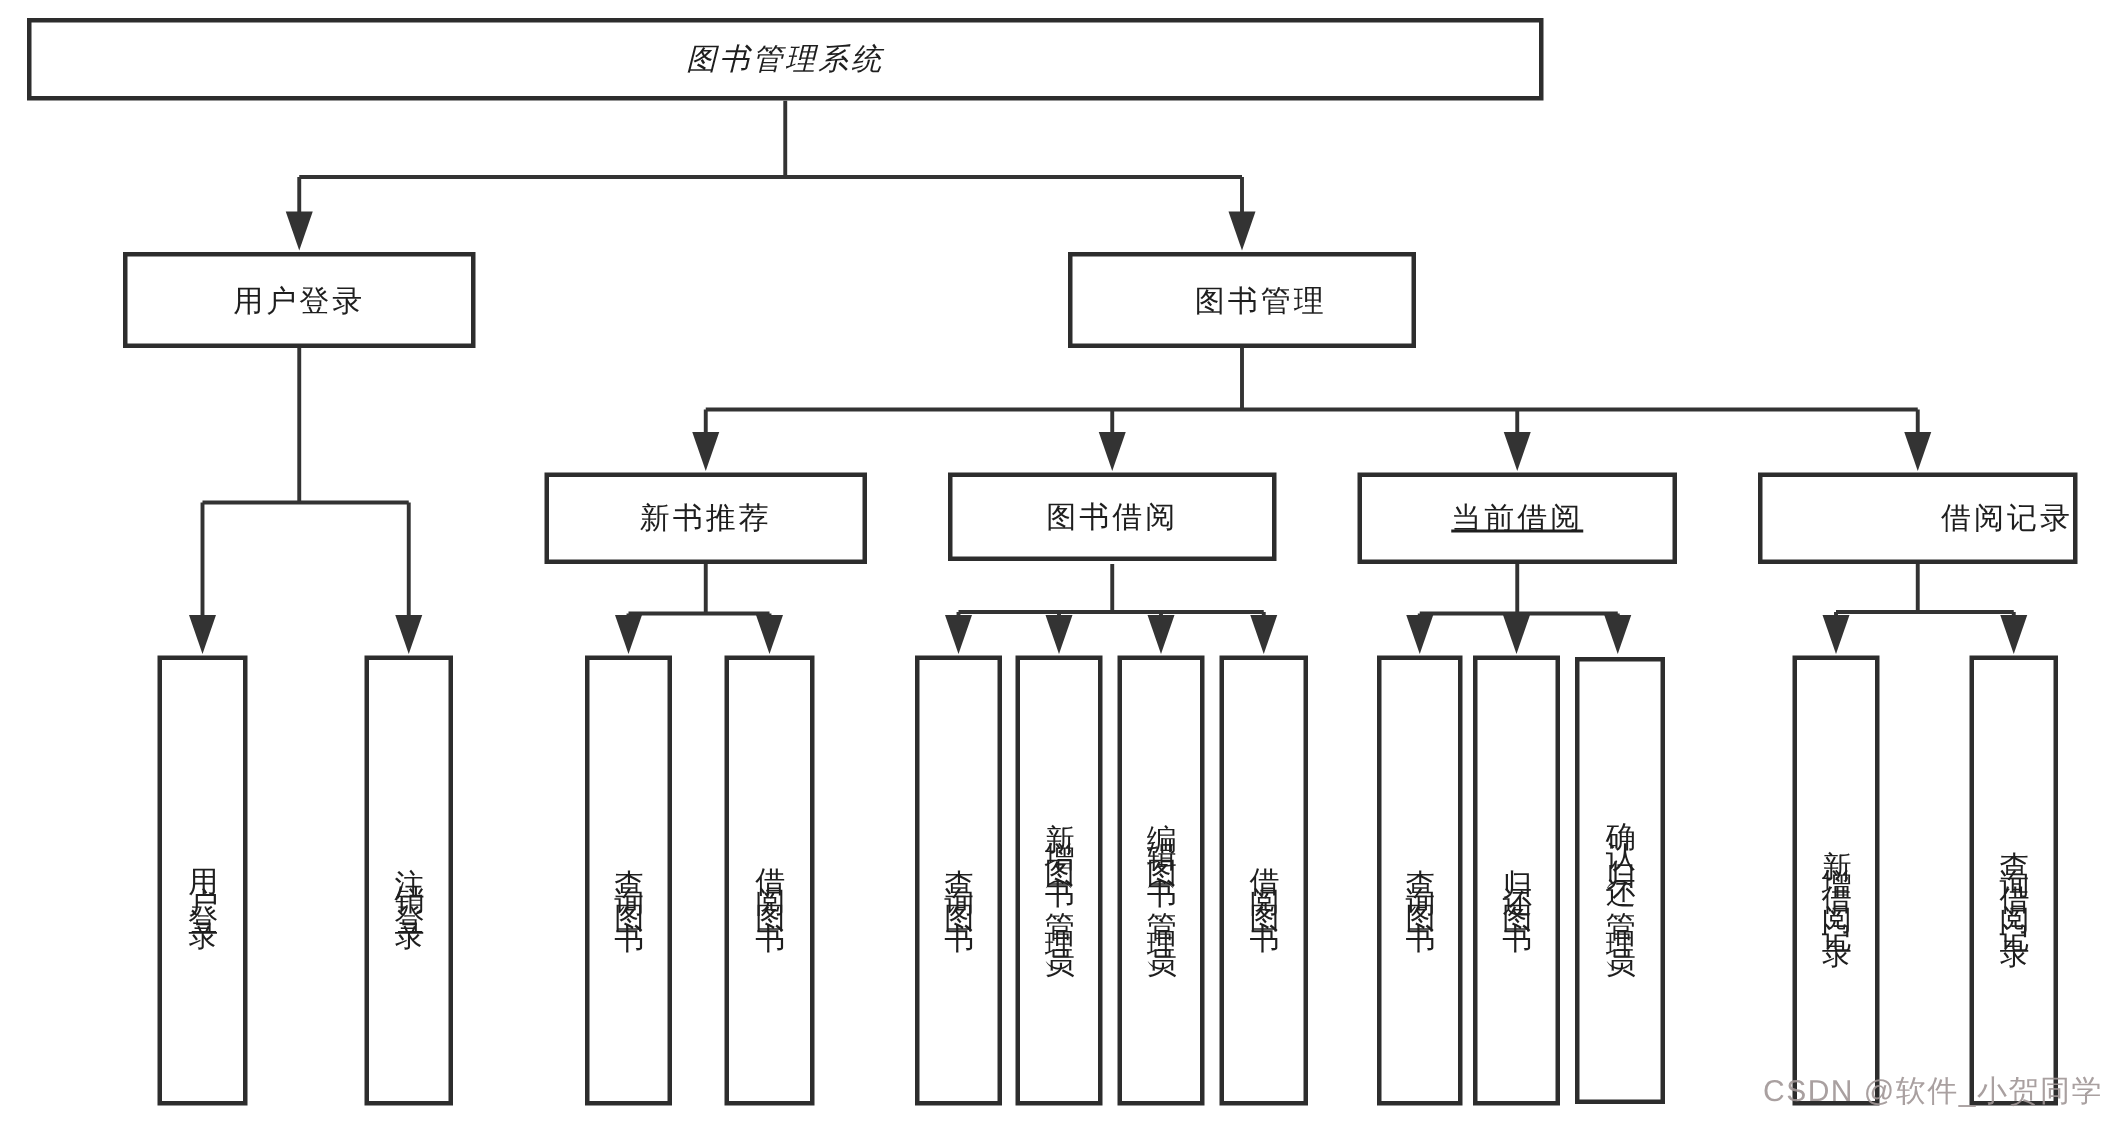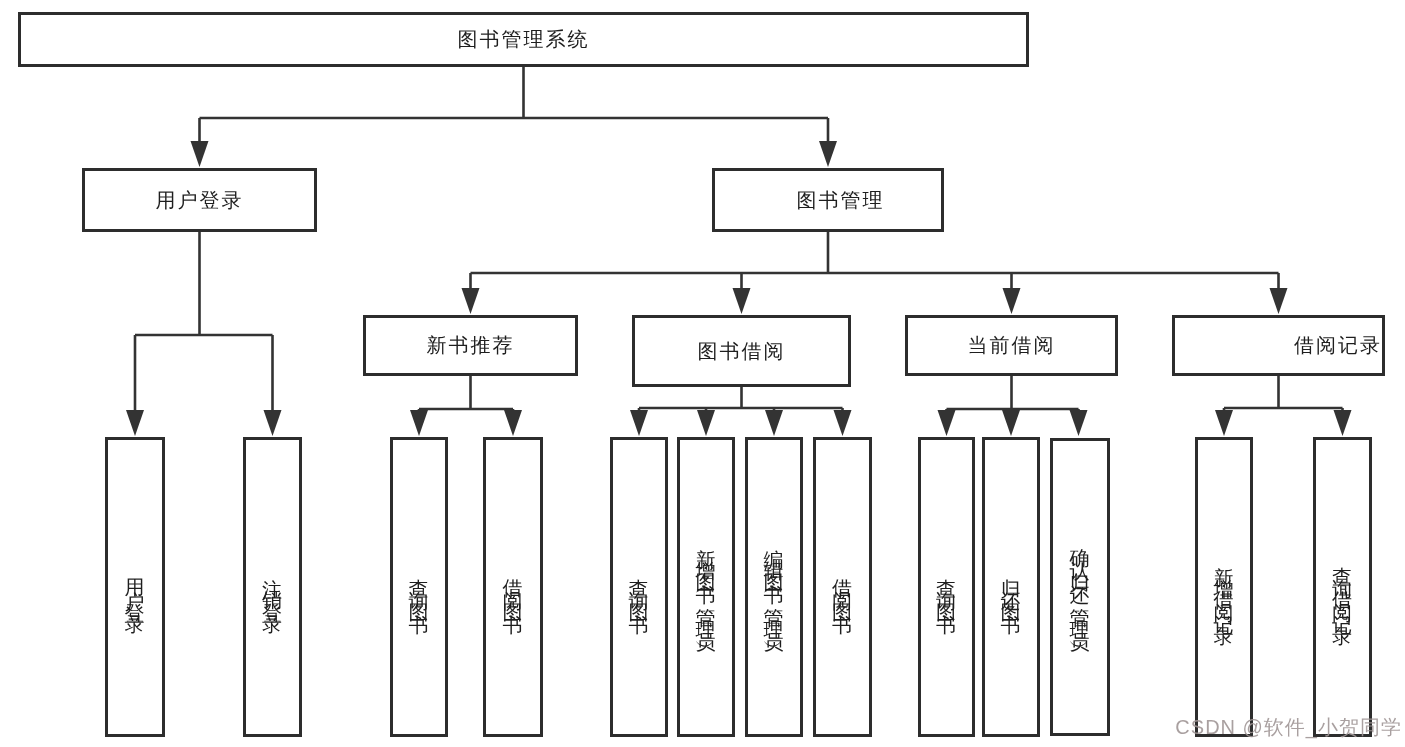--- a/index.html
+++ b/index.html
@@ -69,38 +69,38 @@
       <polygon points="765,410 783,410 774,436"></polygon>
       <polygon points="833.5,410 851.5,410 842.5,436"></polygon>
       <polygon points="937.5,410 955.5,410 946.5,436"></polygon>
       <polygon points="1002,410 1020,410 1011,436"></polygon>
       <polygon points="1069.5,410 1087.5,410 1078.5,436"></polygon>
       <polygon points="1215,410 1233,410 1224,436"></polygon>
       <polygon points="1333.5,410 1351.5,410 1342.5,436"></polygon>
     </g>
   </svg>
 
-  <div class="node hbox" style="left:18px;top:12px;width:1011px;height:55px;">
+  <div class="node hbox" style="left:18px;top:12px;width:1011px;height:55px;font-style:italic;">
       <span>图书管理系统</span>
     </div>
 
   <div class="node hbox" style="left:82px;top:168px;width:235px;height:64px;">
       <span>用户登录</span>
     </div>
   <div class="node hbox" style="left:712px;top:168px;width:232px;height:64px;padding-left:25px;">
       <span>图书管理</span>
     </div>
 
   <div class="node hbox" style="left:363px;top:315px;width:215px;height:61px;">
       <span>新书推荐</span>
     </div>
-  <div class="node hbox" style="left:632px;top:315px;width:219px;height:72px;">
+  <div class="node hbox" style="left:632px;top:315px;width:219px;height:59px;">
       <span>图书借阅</span>
     </div>
-  <div class="node hbox" style="left:905px;top:315px;width:213px;height:61px;">
+  <div class="node hbox" style="left:905px;top:315px;width:213px;height:61px;text-decoration:underline;">
       <span>当前借阅</span>
     </div>
   <div class="node hbox" style="left:1172px;top:315px;width:213px;height:61px;justify-content:flex-end;">
       <span>借阅记录</span>
     </div>
 
   <div class="node vbox" style="left:105px;top:437px;width:60px;height:300px;">
       <span class="vtext">用户登录</span>
     </div>
   <div class="node vbox" style="left:243px;top:437px;width:59px;height:300px;">

